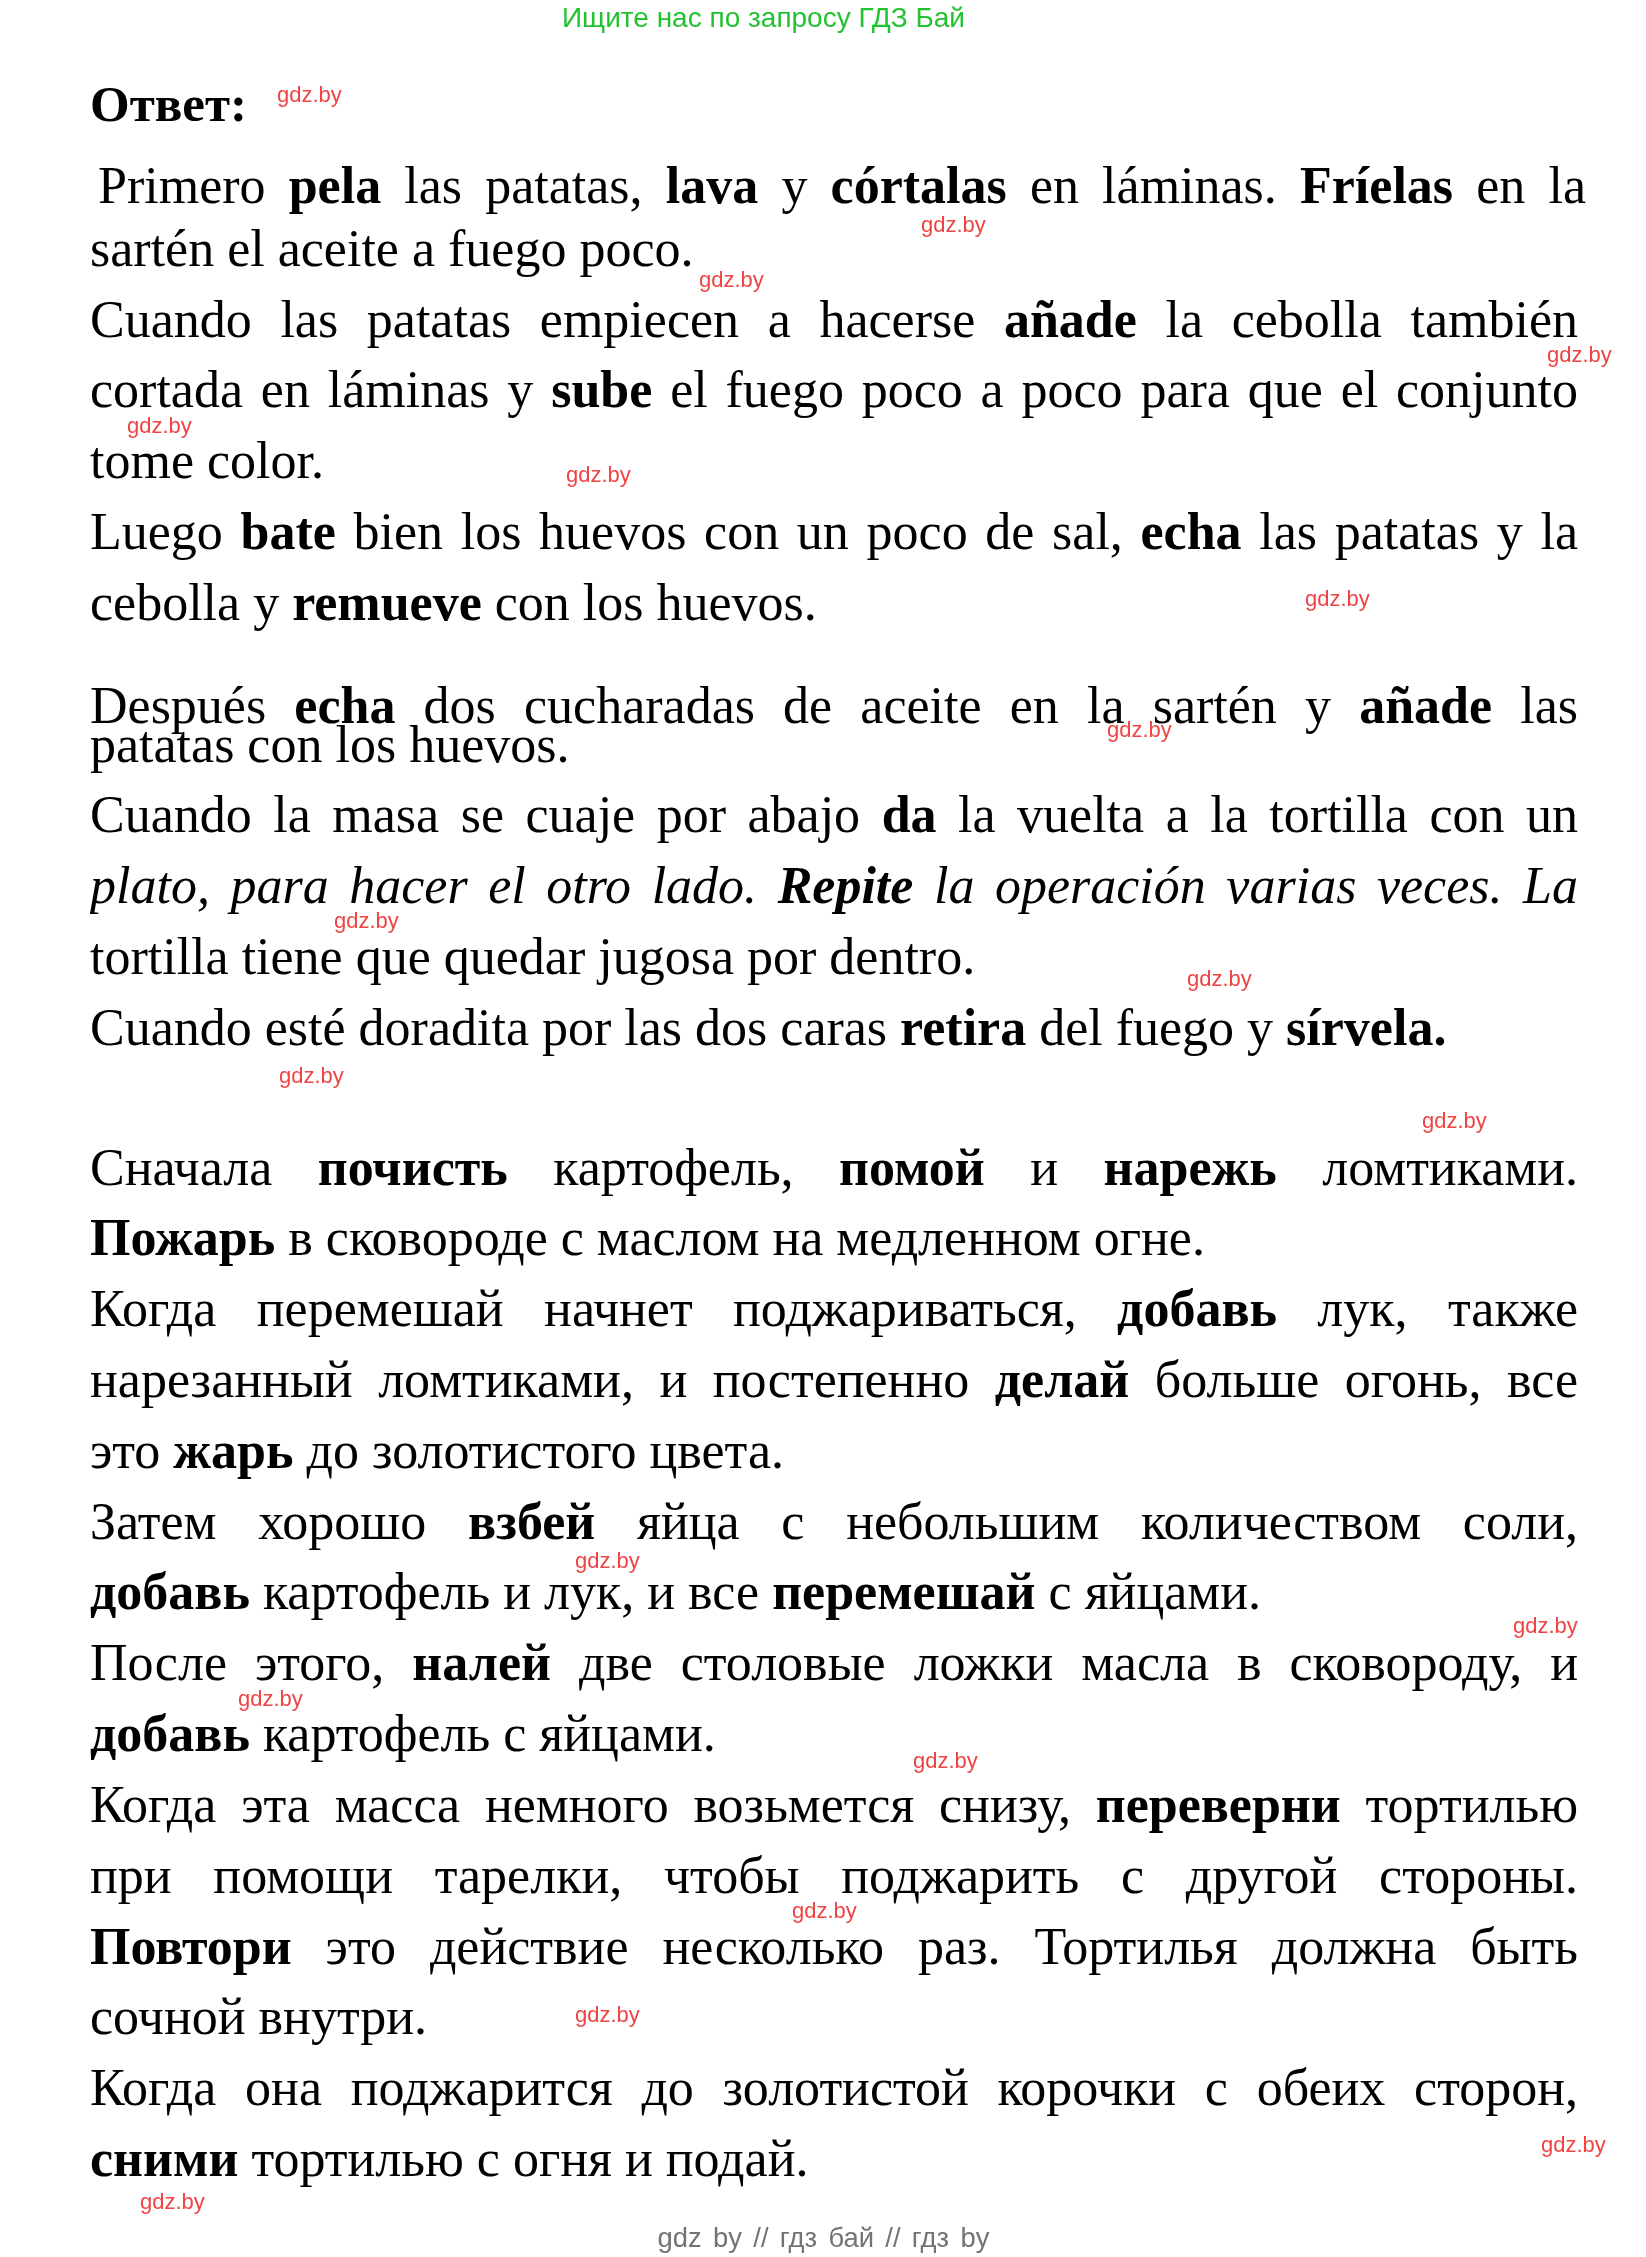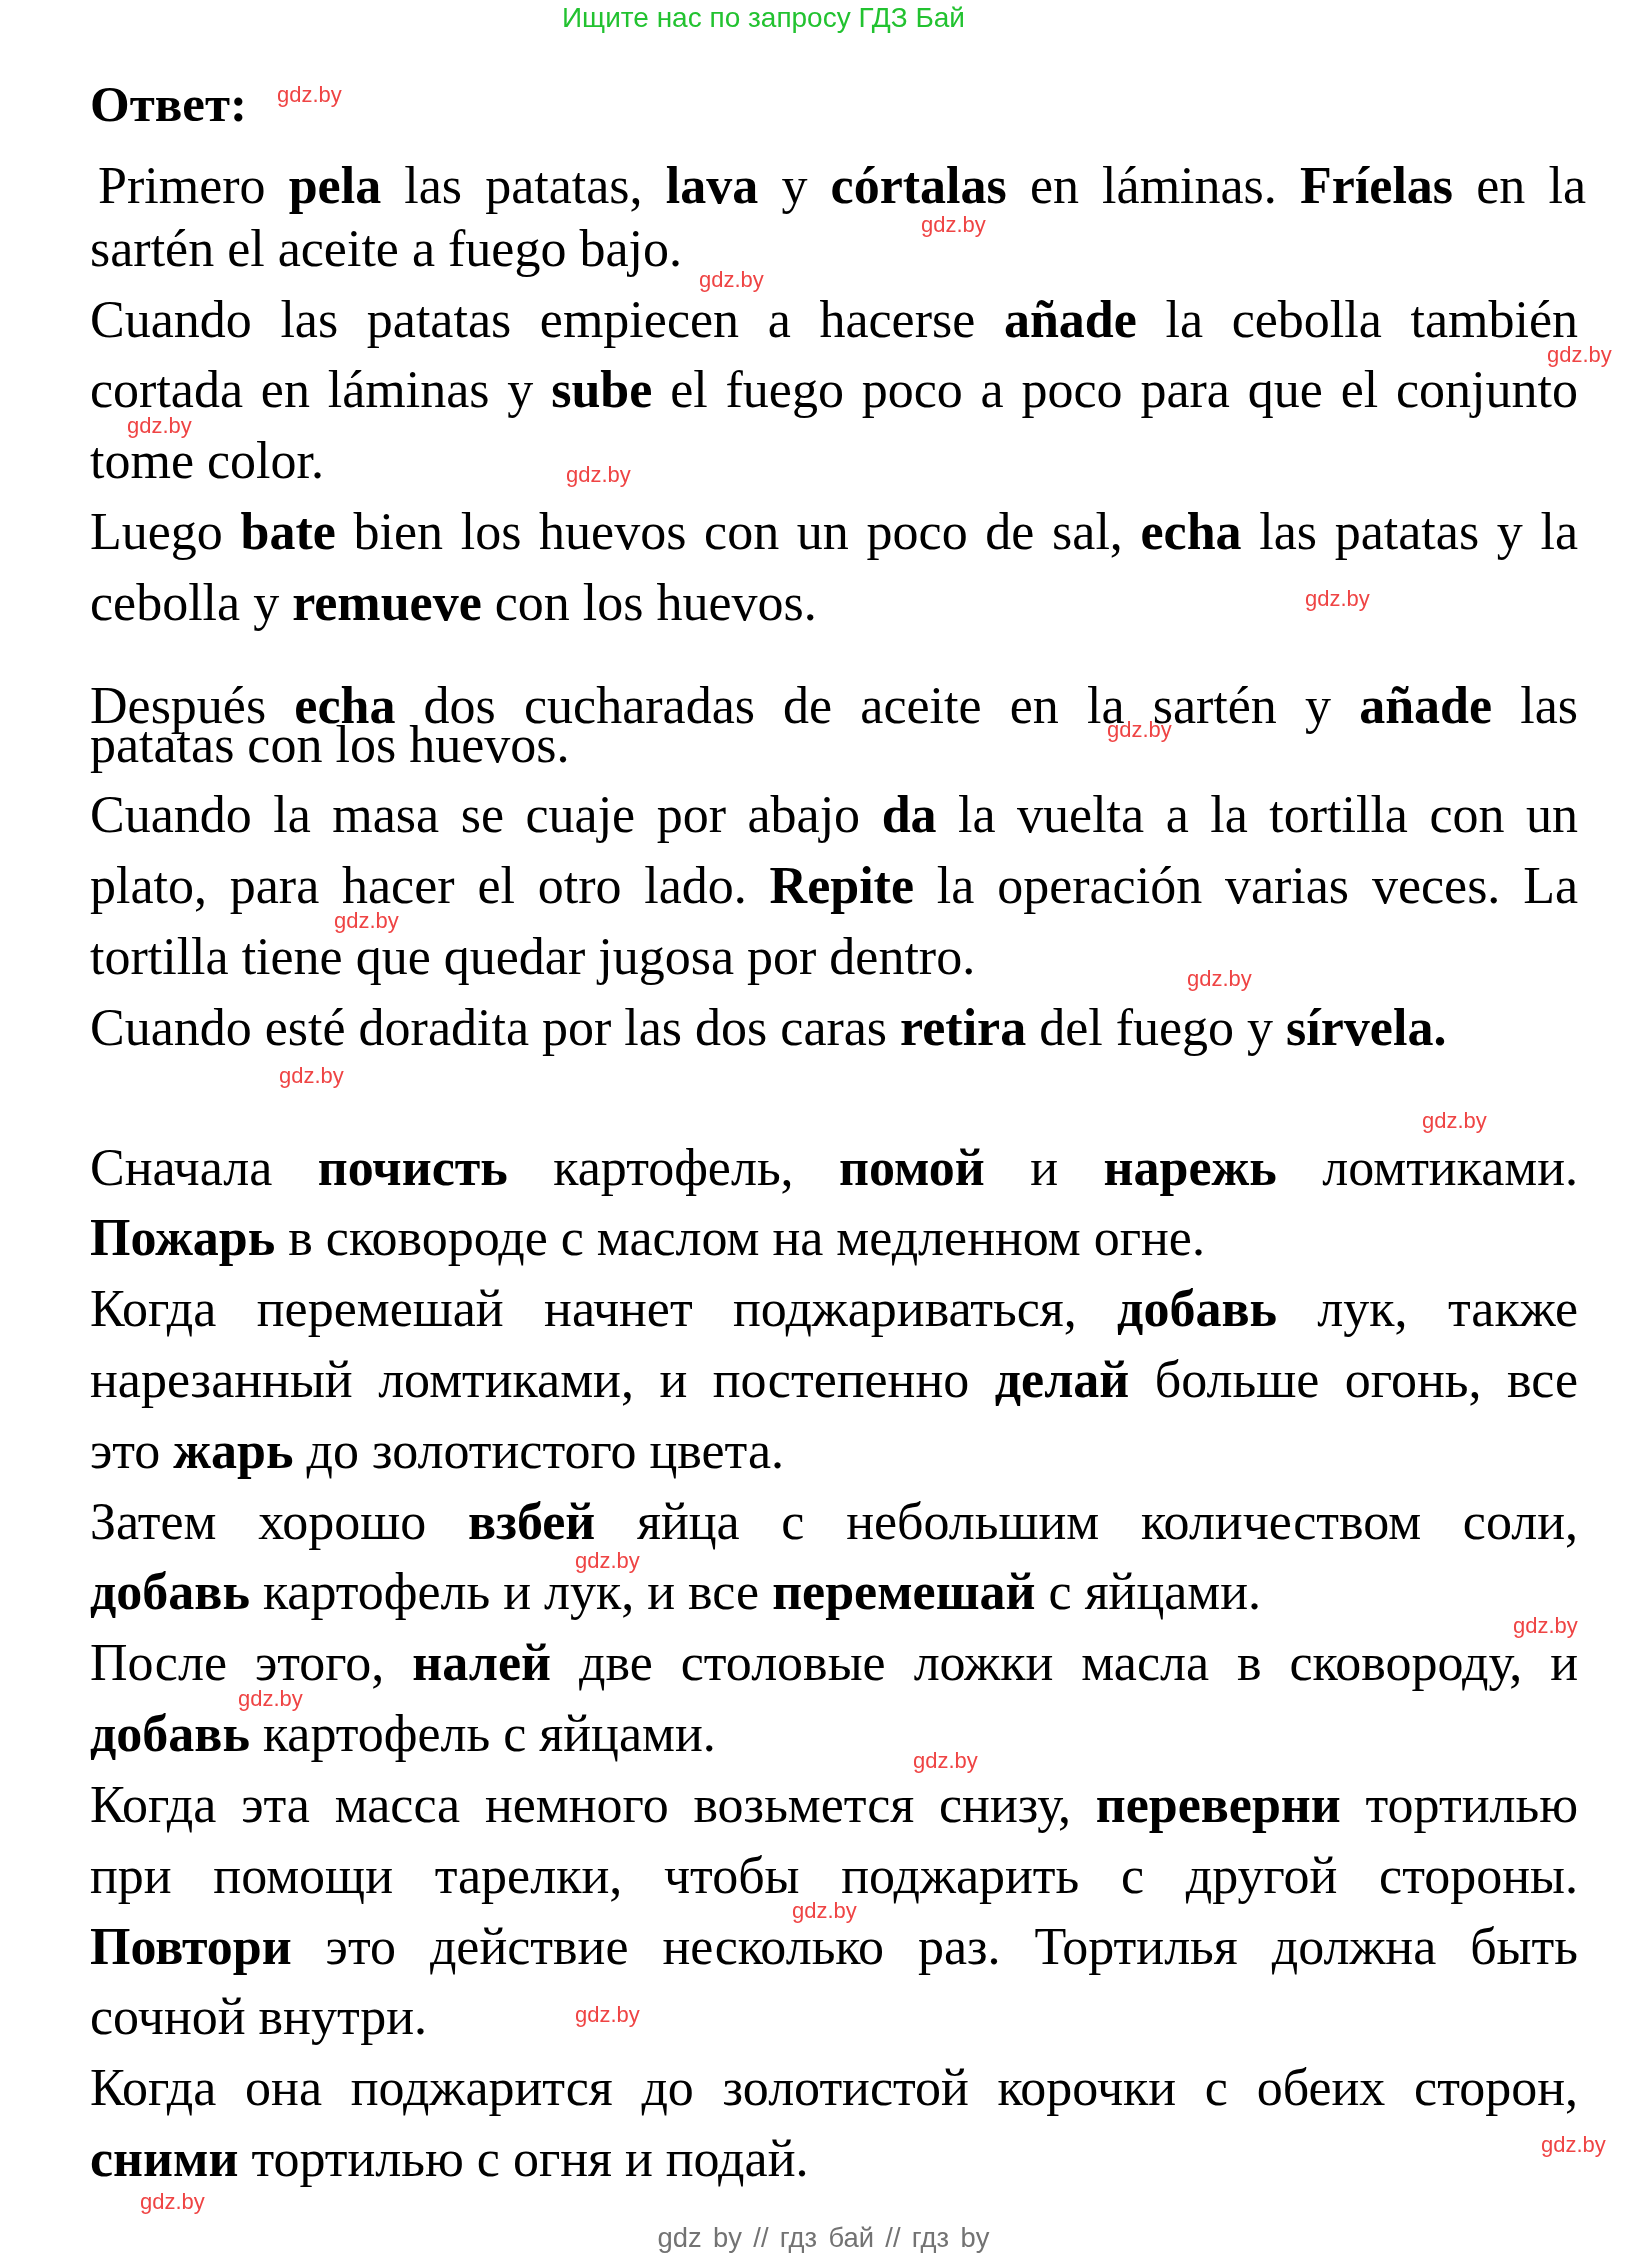--- a/index.html
+++ b/index.html
@@ -31,30 +31,30 @@
 </style>
 </head>
 <body>
 
 <div class="top-banner">Ищите нас по запросу ГДЗ Бай</div>
 
 <div class="answer-label">Ответ:</div>
 
 <div id="es-block">
     <div class="line j" style="top: 156px; margin-left: 8px;"><span>Primero </span><b>pela</b><span> las patatas, </span><b>lava</b><span> y  </span><b>córtalas</b><span> en láminas. </span><b>Fríelas</b><span> en la</span></div>
-    <div class="line" style="top: 219px;"><span>sartén el aceite a fuego bajo.</span></div>
+    <div class="line" style="top: 219px;"><span>sartén el aceite a fuego poco.</span></div>
     <div class="line j" style="top: 290px;"><span>Cuando las patatas empiecen a hacerse </span><b>añade</b><span> la cebolla también</span></div>
     <div class="line j" style="top: 360px;"><span>cortada en láminas y </span><b>sube</b><span> el fuego poco a poco para que el conjunto</span></div>
     <div class="line" style="top: 431px;"><span>tome color.</span></div>
     <div class="line j" style="top: 502px;"><span>Luego </span><b>bate</b><span> bien los huevos con un poco de sal, </span><b>echa</b><span> las patatas y la</span></div>
     <div class="line" style="top: 573px;"><span>cebolla y </span><b>remueve</b><span> con los huevos.</span></div>
     <div class="line j" style="top: 676px;"><span>Después </span><b>echa</b><span> dos cucharadas de aceite en la sartén y </span><b>añade</b><span> las</span></div>
     <div class="line" style="top: 715px;"><span>patatas con los huevos.</span></div>
     <div class="line j" style="top: 785px;"><span>Cuando la masa se cuaje por abajo </span><b>da</b><span> la vuelta a la tortilla con un</span></div>
-    <div class="line j" style="top: 856px;"><span>plato, para hacer el otro lado. </span><b>Repite</b><span> la operación varias veces. La</span></div>
+    <div class="line j" style="top: 856px; font-style: italic;"><span>plato, para hacer el otro lado. </span><b>Repite</b><span> la operación varias veces. La</span></div>
     <div class="line" style="top: 927px;"><span>tortilla tiene que quedar jugosa por dentro.</span></div>
     <div class="line" style="top: 998px;"><span>Cuando esté doradita por las dos caras </span><b>retira</b><span> del fuego y </span><b>sírvela.</b></div>
   </div>
 <div id="ru-block">
     <div class="line j" style="top: 1138px;"><span>Сначала </span><b>почисть</b><span> картофель, </span><b>помой</b><span> и </span><b>нарежь</b><span> ломтиками.</span></div>
     <div class="line" style="top: 1208px;"><b>Пожарь</b><span> в сковороде с маслом на медленном огне.</span></div>
     <div class="line j" style="top: 1279px;"><span>Когда перемешай начнет поджариваться, </span><b>добавь</b><span> лук, также</span></div>
     <div class="line j" style="top: 1350px;"><span>нарезанный ломтиками, и постепенно </span><b>делай</b><span> больше огонь, все</span></div>
     <div class="line" style="top: 1421px;"><span>это </span><b>жарь</b><span> до золотистого цвета.</span></div>
     <div class="line j" style="top: 1492px;"><span>Затем хорошо </span><b>взбей</b><span> яйца с небольшим количеством соли,</span></div>

